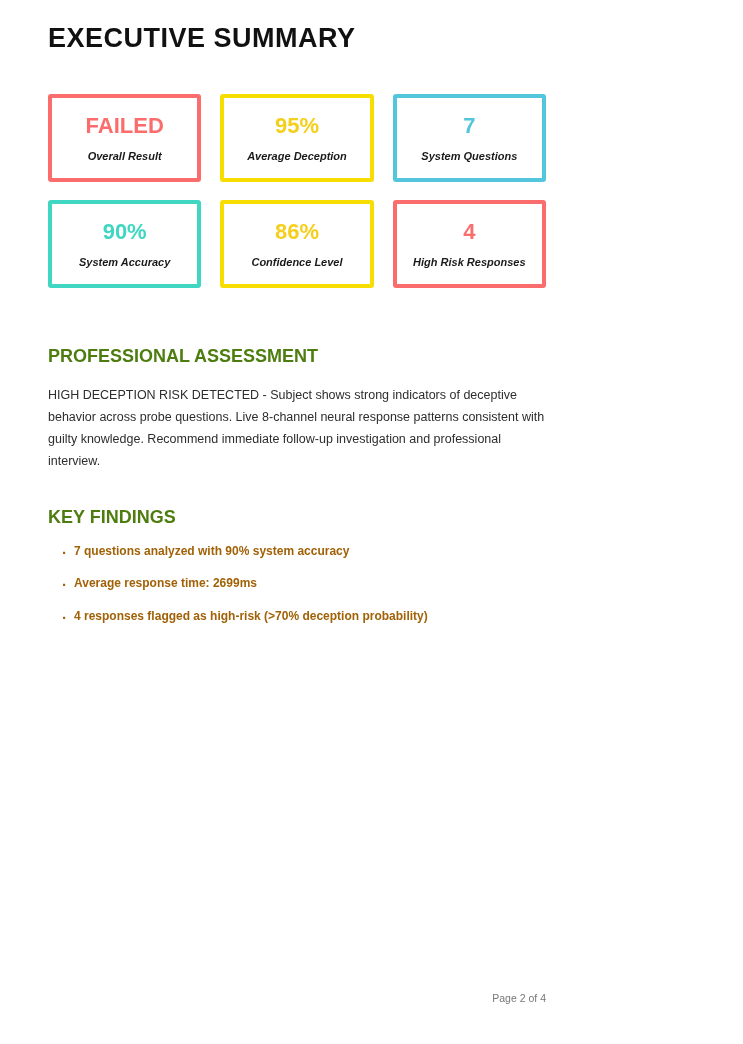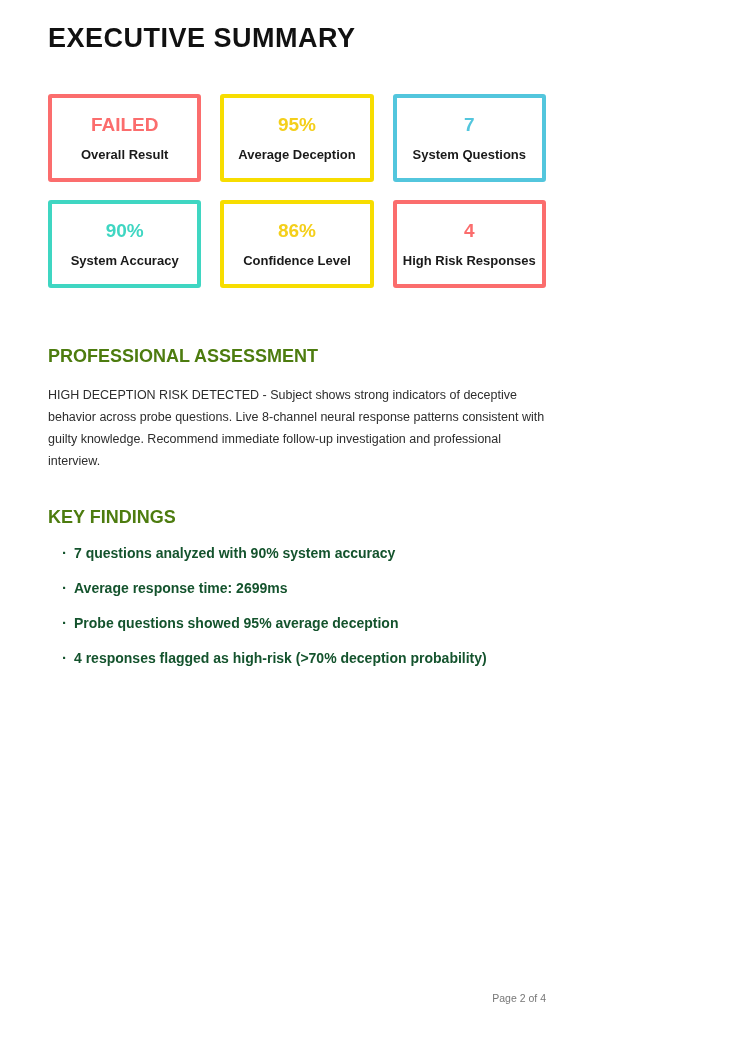--- a/index.html
+++ b/index.html
@@ -42,30 +42,31 @@
     border-radius: 3px;
     height: 88px;
     box-sizing: border-box;
     display: flex;
     flex-direction: column;
     align-items: center;
     justify-content: center;
     background: #ffffff;
   }
   .stat-value {
-    font-size: 19px;
+    font-size: 22px;
     font-weight: bold;
     line-height: 1.1;
     margin-bottom: 12px;
   }
   .stat-label {
-    font-size: 13px;
+    font-size: 11px;
     font-weight: bold;
     color: #1a1a1a;
     line-height: 1.1;
+    font-style: italic;
   }
   .section-heading {
     font-size: 18px;
     font-weight: bold;
     color: #4d7c0f;
     margin: 0;
   }
   .assessment-section {
     margin-top: 58px;
   }
@@ -78,23 +79,23 @@
   }
   .findings-section {
     margin-top: 34px;
   }
   .findings-list {
     list-style: none;
     margin: 16px 0 0 0;
     padding: 0 0 0 14px;
   }
   .findings-list li {
-    font-size: 14px;
+    font-size: 12px;
     font-weight: bold;
-    color: #14532d;
+    color: #a16207;
     line-height: 1.3;
     margin-bottom: 17px;
     padding-left: 12px;
     position: relative;
   }
   .findings-list li::before {
     content: "\00b7";
     position: absolute;
     left: 0;
     top: -1px;
@@ -146,20 +147,19 @@
   <div class="assessment-section">
     <h2 class="section-heading">PROFESSIONAL ASSESSMENT</h2>
     <p class="assessment-text">HIGH DECEPTION RISK DETECTED - Subject shows strong indicators of deceptive behavior across probe questions. Live 8-channel neural response patterns consistent with guilty knowledge. Recommend immediate follow-up investigation and professional interview.</p>
   </div>
 
   <div class="findings-section">
     <h2 class="section-heading">KEY FINDINGS</h2>
     <ul class="findings-list">
       <li>7 questions analyzed with 90% system accuracy</li>
       <li>Average response time: 2699ms</li>
-      <li>Probe questions showed 95% average deception</li>
       <li>4 responses flagged as high-risk (&gt;70% deception probability)</li>
     </ul>
   </div>
 
   <div class="page-footer">Page 2 of 4</div>
 
 </div>
 
 </body></html>

